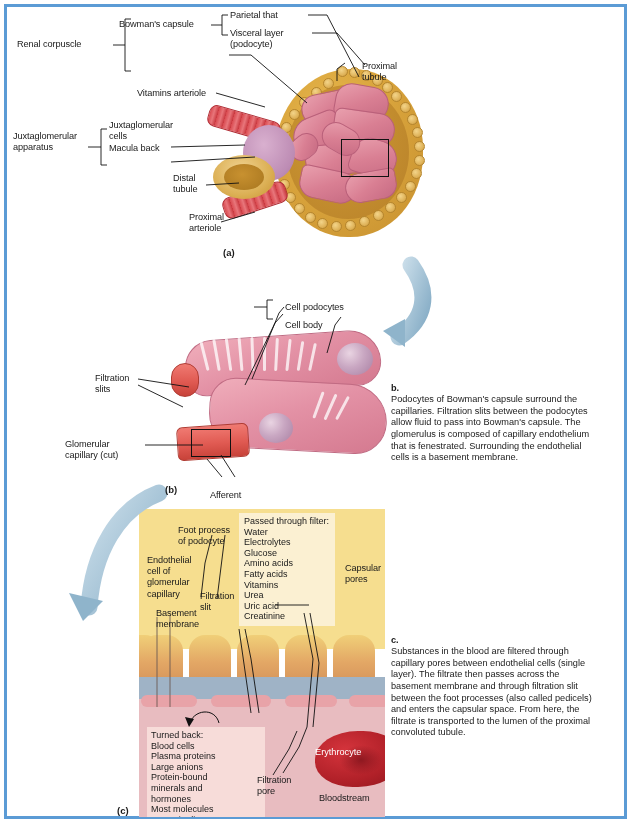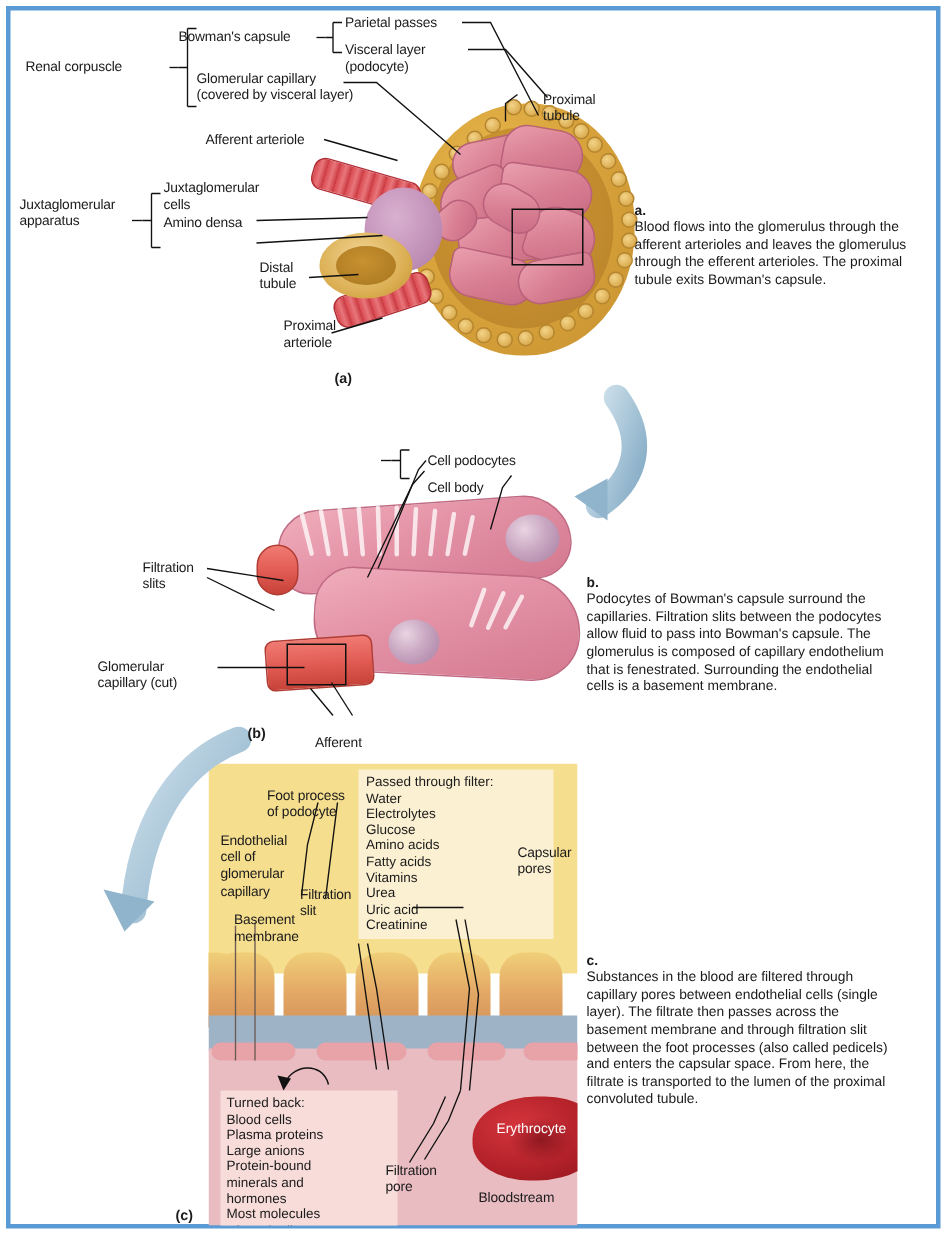--- a/index.html
+++ b/index.html
@@ -89,39 +89,39 @@
     border-radius: 50% 44% 50% 44%;
   }
   .erythro-dimple {
     position:absolute; left: 24px; top: 14px;
     width: 44px; height: 30px;
     background: radial-gradient(ellipse at 50% 50%, #8e1820 0%, rgba(142,24,32,0) 70%);
     border-radius: 50%;
   }
   .ery-label {
     position: absolute;
-    left: 192px; top: 238px;
+    left: 176px; top: 238px;
     font-size: 9.2px;
     color: #ffffff;
   }
   .box-turned {
     position: absolute;
     left: 8px; top: 218px;
     width: 118px;
     padding: 3px 4px 4px 4px;
     background: #f7dcd9;
     font-size: 9px;
     line-height: 10.6px;
     color: #1a1a1a;
     white-space: pre-line;
   }
   .box-passed {
     position: absolute;
     left: 100px; top: 4px;
-    width: 130px;
+    width: 96px;
     padding: 3px 4px 4px 5px;
     background: #fbf0d2;
     font-size: 9px;
     line-height: 10.6px;
     color: #1a1a1a;
     white-space: pre-line;
   }
   
   .glom {
     position: absolute;
@@ -385,43 +385,37 @@
 
       <path d="M404,258 C424,286 418,312 392,330" stroke="url(#arrGrad)" stroke-width="17" fill="none" stroke-linecap="round"></path>
       <polygon points="398,340 376,324 398,312" fill="#8fb4cb"></polygon>
 
       <path d="M152,486 C110,502 86,546 82,600" stroke="url(#arrGrad)" stroke-width="17" fill="none" stroke-linecap="round"></path>
       <polygon points="76,614 62,586 96,594" fill="#8fb4cb"></polygon>
     </svg>
 
     <div class="lbl" style="left:10px;top:32px">Renal corpuscle</div>
     <div class="lbl" style="left:112px;top:12px">Bowman's capsule</div>
-    <div class="lbl" style="left:124px;top:40px">Glomerular capillary
-(covered by visceral layer)</div>
-    <div class="lbl" style="left:223px;top:3px">Parietal passes</div>
+    <div class="lbl" style="left:223px;top:3px">Parietal that</div>
     <div class="lbl" style="left:223px;top:21px">Visceral layer
 (podocyte)</div>
     <div class="lbl" style="left:355px;top:54px">Proximal
 tubule</div>
-    <div class="lbl" style="left:130px;top:81px">Afferent arteriole</div>
+    <div class="lbl" style="left:130px;top:81px">Vitamins arteriole</div>
     <div class="lbl" style="left:6px;top:124px">Juxtaglomerular
 apparatus</div>
     <div class="lbl" style="left:102px;top:113px">Juxtaglomerular
 cells</div>
-    <div class="lbl" style="left:102px;top:136px">Amino densa</div>
+    <div class="lbl" style="left:102px;top:136px">Macula back</div>
     <div class="lbl" style="left:166px;top:166px">Distal
 tubule</div>
     <div class="lbl" style="left:182px;top:205px">Proximal
 arteriole</div>
     <div class="panelmark" style="left:216px;top:240px">(a)</div>
 
-    <div class="cap" style="left:416px;top:116px;width:196px">
-      <span class="mk">a.</span>
-      <span>Blood flows into the glomerulus through the afferent arterioles and leaves the glomerulus through the efferent arterioles. The proximal tubule exits Bowman's capsule.</span>
-    </div>
 
     <div class="lbl" style="left:278px;top:295px">Cell podocytes</div>
     <div class="lbl" style="left:278px;top:313px">Cell body</div>
     <div class="lbl" style="left:88px;top:366px">Filtration
 slits</div>
     <div class="lbl" style="left:58px;top:432px">Glomerular
 capillary (cut)</div>
     <div class="lbl" style="left:203px;top:483px">Afferent</div>
     <div class="panelmark" style="left:158px;top:477px">(b)</div>
 

